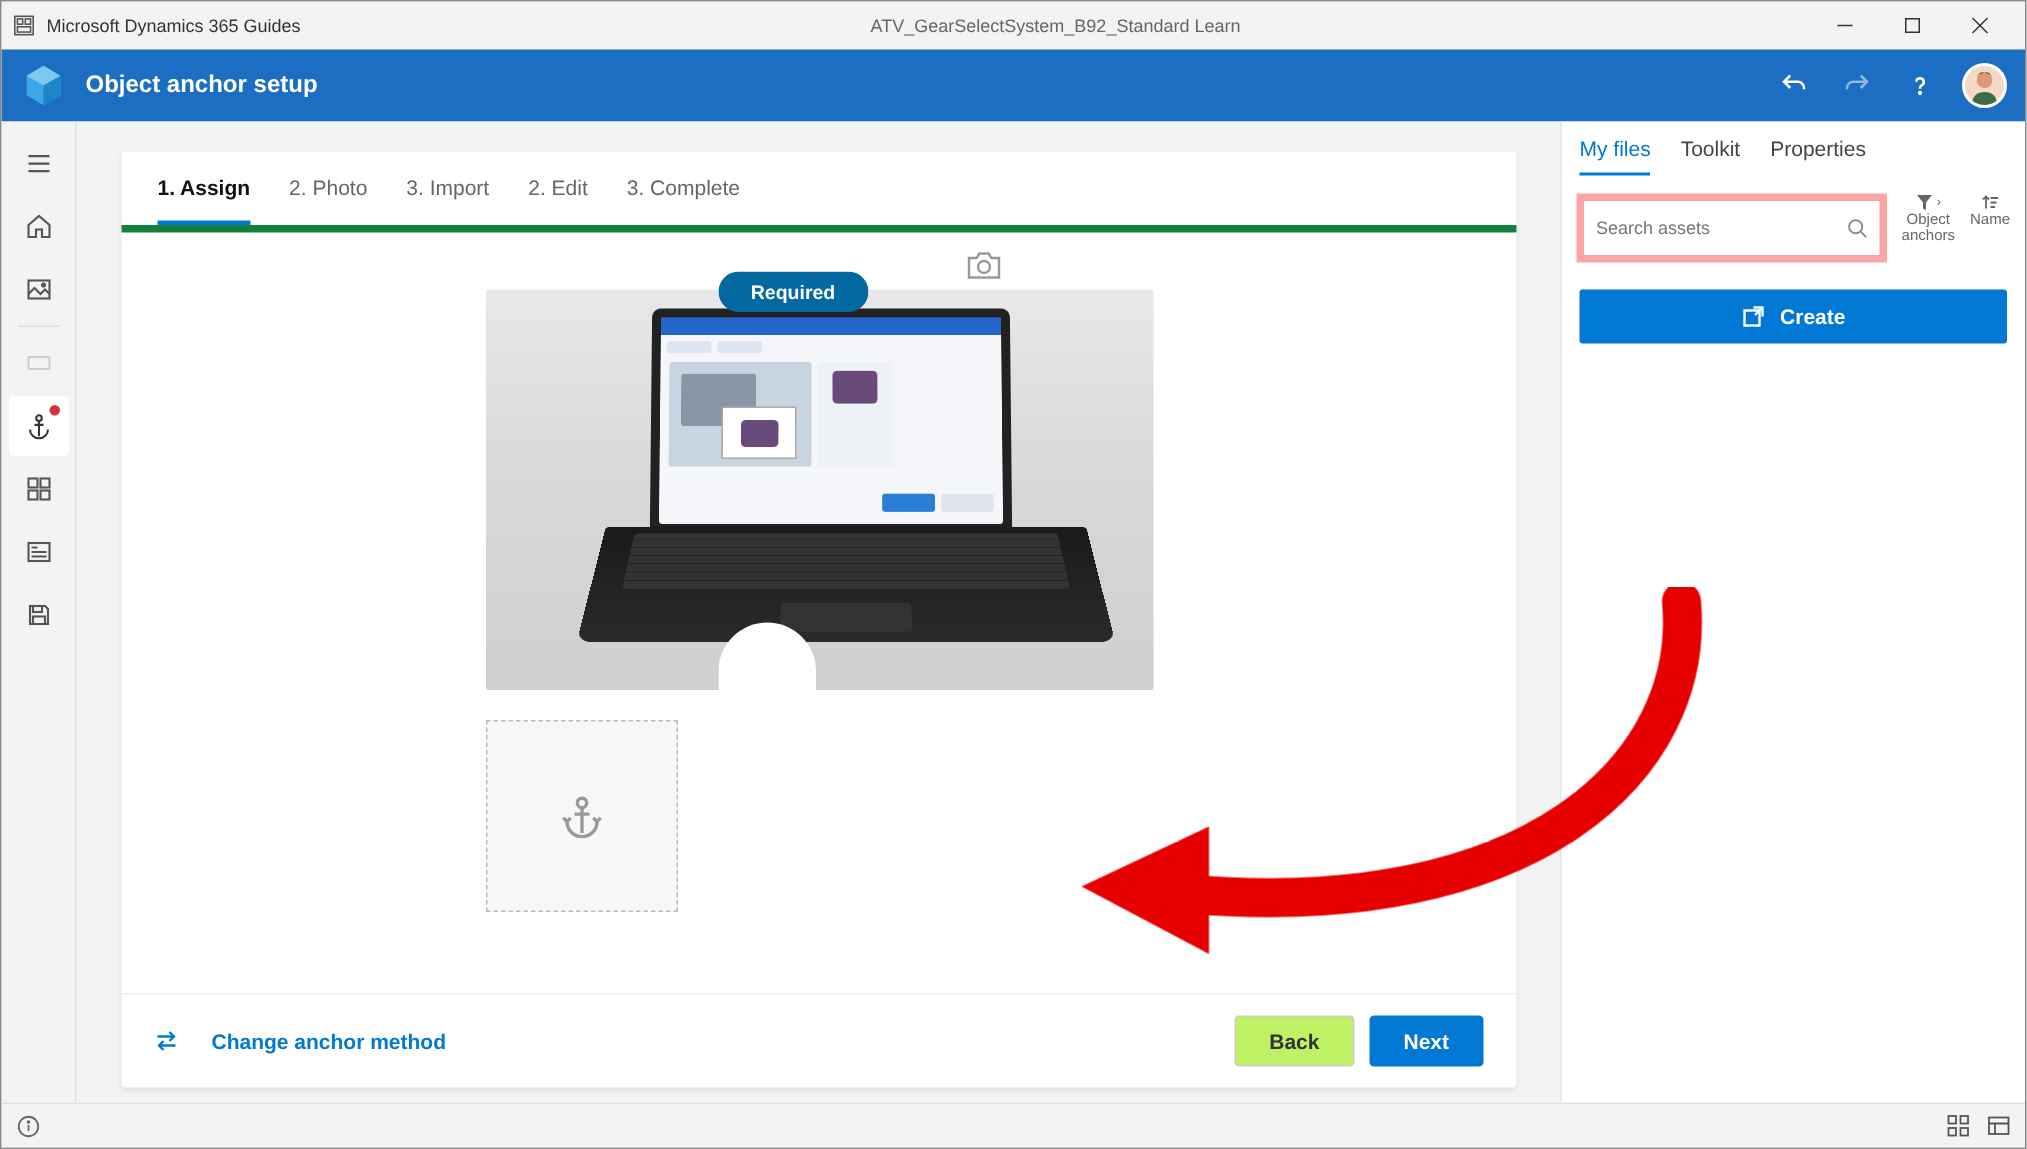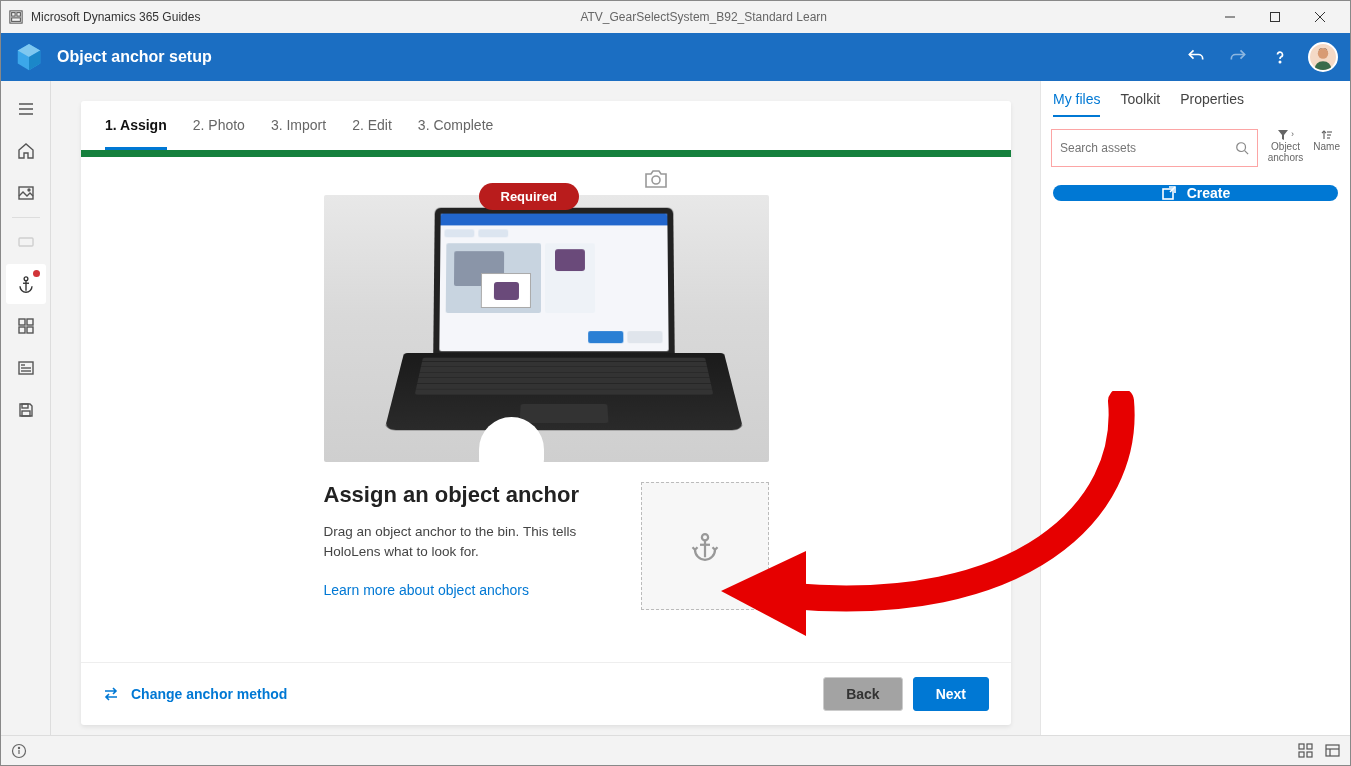--- a/index.html
+++ b/index.html
@@ -23,29 +23,29 @@
     
     .left-rail { width: 50px; background: #f3f3f3; border-right: 1px solid #ddd; display: flex; flex-direction: column; align-items: center; padding-top: 8px; gap: 2px; }
     .rail-item { width: 40px; height: 40px; display: flex; align-items: center; justify-content: center; color: #555; position: relative; border-radius:3px;}
     .rail-item.active { background: #fff; }
     .rail-dot { position: absolute; top: 6px; right: 6px; width: 7px; height: 7px; background: #d13438; border-radius: 50%; }
     .rail-sep { width: 28px; height: 1px; background: #ddd; margin: 2px 0; }
 
     .main-content { flex: 1; padding: 20px 18px 10px 30px; display: flex; flex-direction: column; background:#f3f3f3;}
     .main-card { background: white; flex: 1; border-radius: 3px; display:flex; flex-direction:column; max-width: 930px; box-shadow: 0 2px 4px rgba(0,0,0,0.08);}
     
-    .wizard-tabs { display: flex; gap: 26px; padding: 16px 24px 0 24px; border-bottom: 7px solid #15803d; }
+    .wizard-tabs { display: flex; gap: 26px; padding: 16px 24px 0 24px; border-bottom: 5px solid #15803d; }
     .wizard-tab { padding-bottom: 14px; font-size: 14px; color: #666; border-bottom: 3px solid transparent; }
     .wizard-tab.active { color: #111; font-weight: 600; border-bottom-color: #0078d4; }
     
     .wizard-body { flex: 1; padding: 12px 50px 20px 50px; display:flex; flex-direction:column; align-items:center; }
     .camera-icon-top { color:#888; margin-bottom:6px; align-self: center; margin-left: 220px;}
     
     .illustration-wrap { position: relative; width: 445px; margin: 0 auto; }
-    .req-pill { position: absolute; top: -12px; left: 155px; background: #b91c1c; color: white; font-size: 13px; font-weight: 600; padding: 6px 22px; border-radius: 16px; z-index: 5; }
+    .req-pill { position: absolute; top: -12px; left: 155px; background: #0369a1; color: white; font-size: 13px; font-weight: 600; padding: 6px 22px; border-radius: 16px; z-index: 5; }
     .illustration { width: 445px; height: 267px; background: linear-gradient(180deg, #e8e8e8 0%, #d9d9d9 45%, #cfcfcf 100%); position:relative; overflow:hidden; border-radius:2px;}
     .laptop { position:absolute; left:80px; top:12px; width:320px; }
     .laptop-screen { width:240px; height:150px; background:#222; border-radius:6px 6px 0 0; margin-left:30px; padding:6px; transform: perspective(800px) rotateX(4deg);}
     .screen-content { width:100%; height:100%; background:#f5f6fa; border-radius:2px; position:relative; overflow:hidden;}
     .sc-bar { height:12px; background:#2266cc; }
     .sc-row { display:flex; gap:4px; padding:4px;}
     .sc-box { background:#dce5f0; border-radius:2px;}
     .laptop-base { width:320px; height:120px; background: linear-gradient(180deg,#1a1a1a 0%, #2a2a2a 100%); border-radius: 4px 4px 10px 10px; transform: perspective(900px) rotateX(55deg); transform-origin: top; margin-top:-4px;}
     .keyboard { position:absolute; top:8px; left:20px; right:20px; height:60px; background: repeating-linear-gradient(0deg, #333 0, #333 8px, #222 8px, #222 9px); border-radius:3px;}
     .trackpad { position:absolute; bottom:10px; left:120px; width:80px; height:28px; background:#333; border-radius:3px;}
@@ -53,45 +53,45 @@
     
     .assign-row { display: flex; gap: 50px; align-items: flex-start; margin-top: 20px; width: 445px;}
     .assign-text { flex: 1; }
     .assign-title { font-size: 22px; font-weight: 600; color: #222; margin-bottom: 14px; }
     .assign-desc { font-size: 13.5px; color: #444; line-height: 1.45; margin-bottom: 20px; }
     .assign-link { font-size: 14px; color: #0078d4; text-decoration: none; }
     
     .drop-bin { width: 128px; height: 128px; border: 1.5px dashed #bbb; background: #f7f7f7; display: flex; align-items: center; justify-content: center; color: #888; }
     
     .wizard-footer { display: flex; align-items: center; padding: 14px 22px; border-top: 1px solid #eee; }
-    .change-method { color: #0078d4; font-size: 14px; font-weight: 600; display:flex; align-items:center; gap:12px;}
+    .change-method { color: #0078d4; font-size: 14px; font-weight: 600; display:flex; align-items:center; gap:22px;}
     .footer-spacer { flex: 1; }
-    .btn { padding: 8px 22px; font-size: 14px; font-weight:600; border-radius: 3px; border: 1px solid #ccc; background: #a3a3a3; color: #333; }
+    .btn { padding: 8px 22px; font-size: 14px; font-weight:600; border-radius: 3px; border: 1px solid #ccc; background: #bef264; color: #333; }
     .btn.primary { background: #0078d4; color: white; border-color: #0078d4; margin-left: 10px; }
     
     .right-panel { width: 310px; background: #fff; border-left: 1px solid #e5e5e5; display: flex; flex-direction: column; }
     .rp-tabs { display: flex; gap: 20px; padding: 10px 12px 0 12px; font-size: 14px; }
     .rp-tab { padding-bottom: 8px; color: #444; border-bottom: 2px solid transparent;}
     .rp-tab.active { color: #0078d4; border-bottom-color: #0078d4; }
     .rp-search-row { display: flex; align-items: flex-start; gap: 10px; padding: 12px 10px 6px 10px; }
-    .rp-search { flex: 1; display:flex; align-items:center; border:1px solid #fca5a5; height:28px; padding:18px 8px; font-size:12px; color:#888;}
+    .rp-search { flex: 1; display:flex; align-items:center; border:5px solid #fca5a5; height:28px; padding:18px 8px; font-size:12px; color:#888;}
     .rp-search input { border:none; outline:none; flex:1; font-size:12px; }
     .rp-filter-col { display:flex; flex-direction:column; align-items:center; font-size:10px; color:#666; line-height:1.1;}
     .rp-assets { flex: 1; padding: 110px 0 0 0; display: flex; justify-content: center; position:relative;}
     .asset-tile { width: 130px; text-align:center; }
     .asset-thumb { width: 128px; height: 128px; border: 1px solid #ddd; display:flex; align-items:center; justify-content:center; color:#777; background:#fff;}
     .asset-corners { position:relative; width:88px; height:88px;}
     .asset-corners::before, .asset-corners::after, .ac2::before, .ac2::after { content:''; position:absolute; width:18px; height:18px; border:3px solid #999;}
     .asset-corners::before { top:0; left:0; border-right:none; border-bottom:none;}
     .asset-corners::after { top:0; right:0; border-left:none; border-bottom:none;}
     .ac2 { position:absolute; inset:0;}
     .ac2::before { bottom:0; left:0; border-right:none; border-top:none;}
     .ac2::after { bottom:0; right:0; border-left:none; border-top:none;}
     .asset-label { font-size: 12px; color: #444; margin-top: 6px; }
-    .rp-create { margin: 12px; background: #0078d4; color: white; font-size: 14px; font-weight: 600; text-align: center; border-radius: 14px; display:flex; align-items:center; justify-content:center; gap:10px;}
+    .rp-create { margin: 12px; padding: 10px; background: #0078d4; color: white; font-size: 14px; font-weight: 600; text-align: center; border-radius: 2px; display:flex; align-items:center; justify-content:center; gap:10px;}
     
     .bottom-bar { height: 30px; background: #f3f3f3; border-top: 1px solid #ddd; display: flex; align-items: center; padding: 0 10px; }
     .bb-left { color:#666; display:flex; align-items:center;}
     .bb-spacer { flex:1;}
     .bb-right { display:flex; gap:12px; color:#555;}
     
     .red-arrow { position: absolute; pointer-events: none; z-index: 50; }
     
     svg { display: block; }
   </style>
@@ -277,25 +277,20 @@
                 </div>
               <div class="laptop-base">
                   <div class="keyboard"></div>
                   <div class="trackpad"></div>
                 </div>
             </div>
             <div class="hand"></div>
           </div>
         </div>
         <div class="assign-row">
-          <div class="assign-text">
-            <div class="assign-title">Assign an object anchor</div>
-            <div class="assign-desc">Drag an object anchor to the bin. This tells HoloLens what to look for.</div>
-            <a href="#" class="assign-link">Learn more about object anchors</a>
-          </div>
           <div class="drop-bin">
             <svg width="30" height="30" viewBox="0 0 24 24" fill="none" stroke="#999" stroke-width="1.8">
                 <circle cx="12" cy="5" r="2.5"></circle>
                 <line x1="12" y1="7.5" x2="12" y2="21"></line>
                 <line x1="8" y1="11" x2="16" y2="11"></line>
                 <path d="M4 15 a8 8 0 0 0 16 0"></path>
                 <polyline points="2,13 4,15 6,13" fill="none"></polyline>
                 <polyline points="22,13 20,15 18,13" fill="none"></polyline>
               </svg>
           </div>

